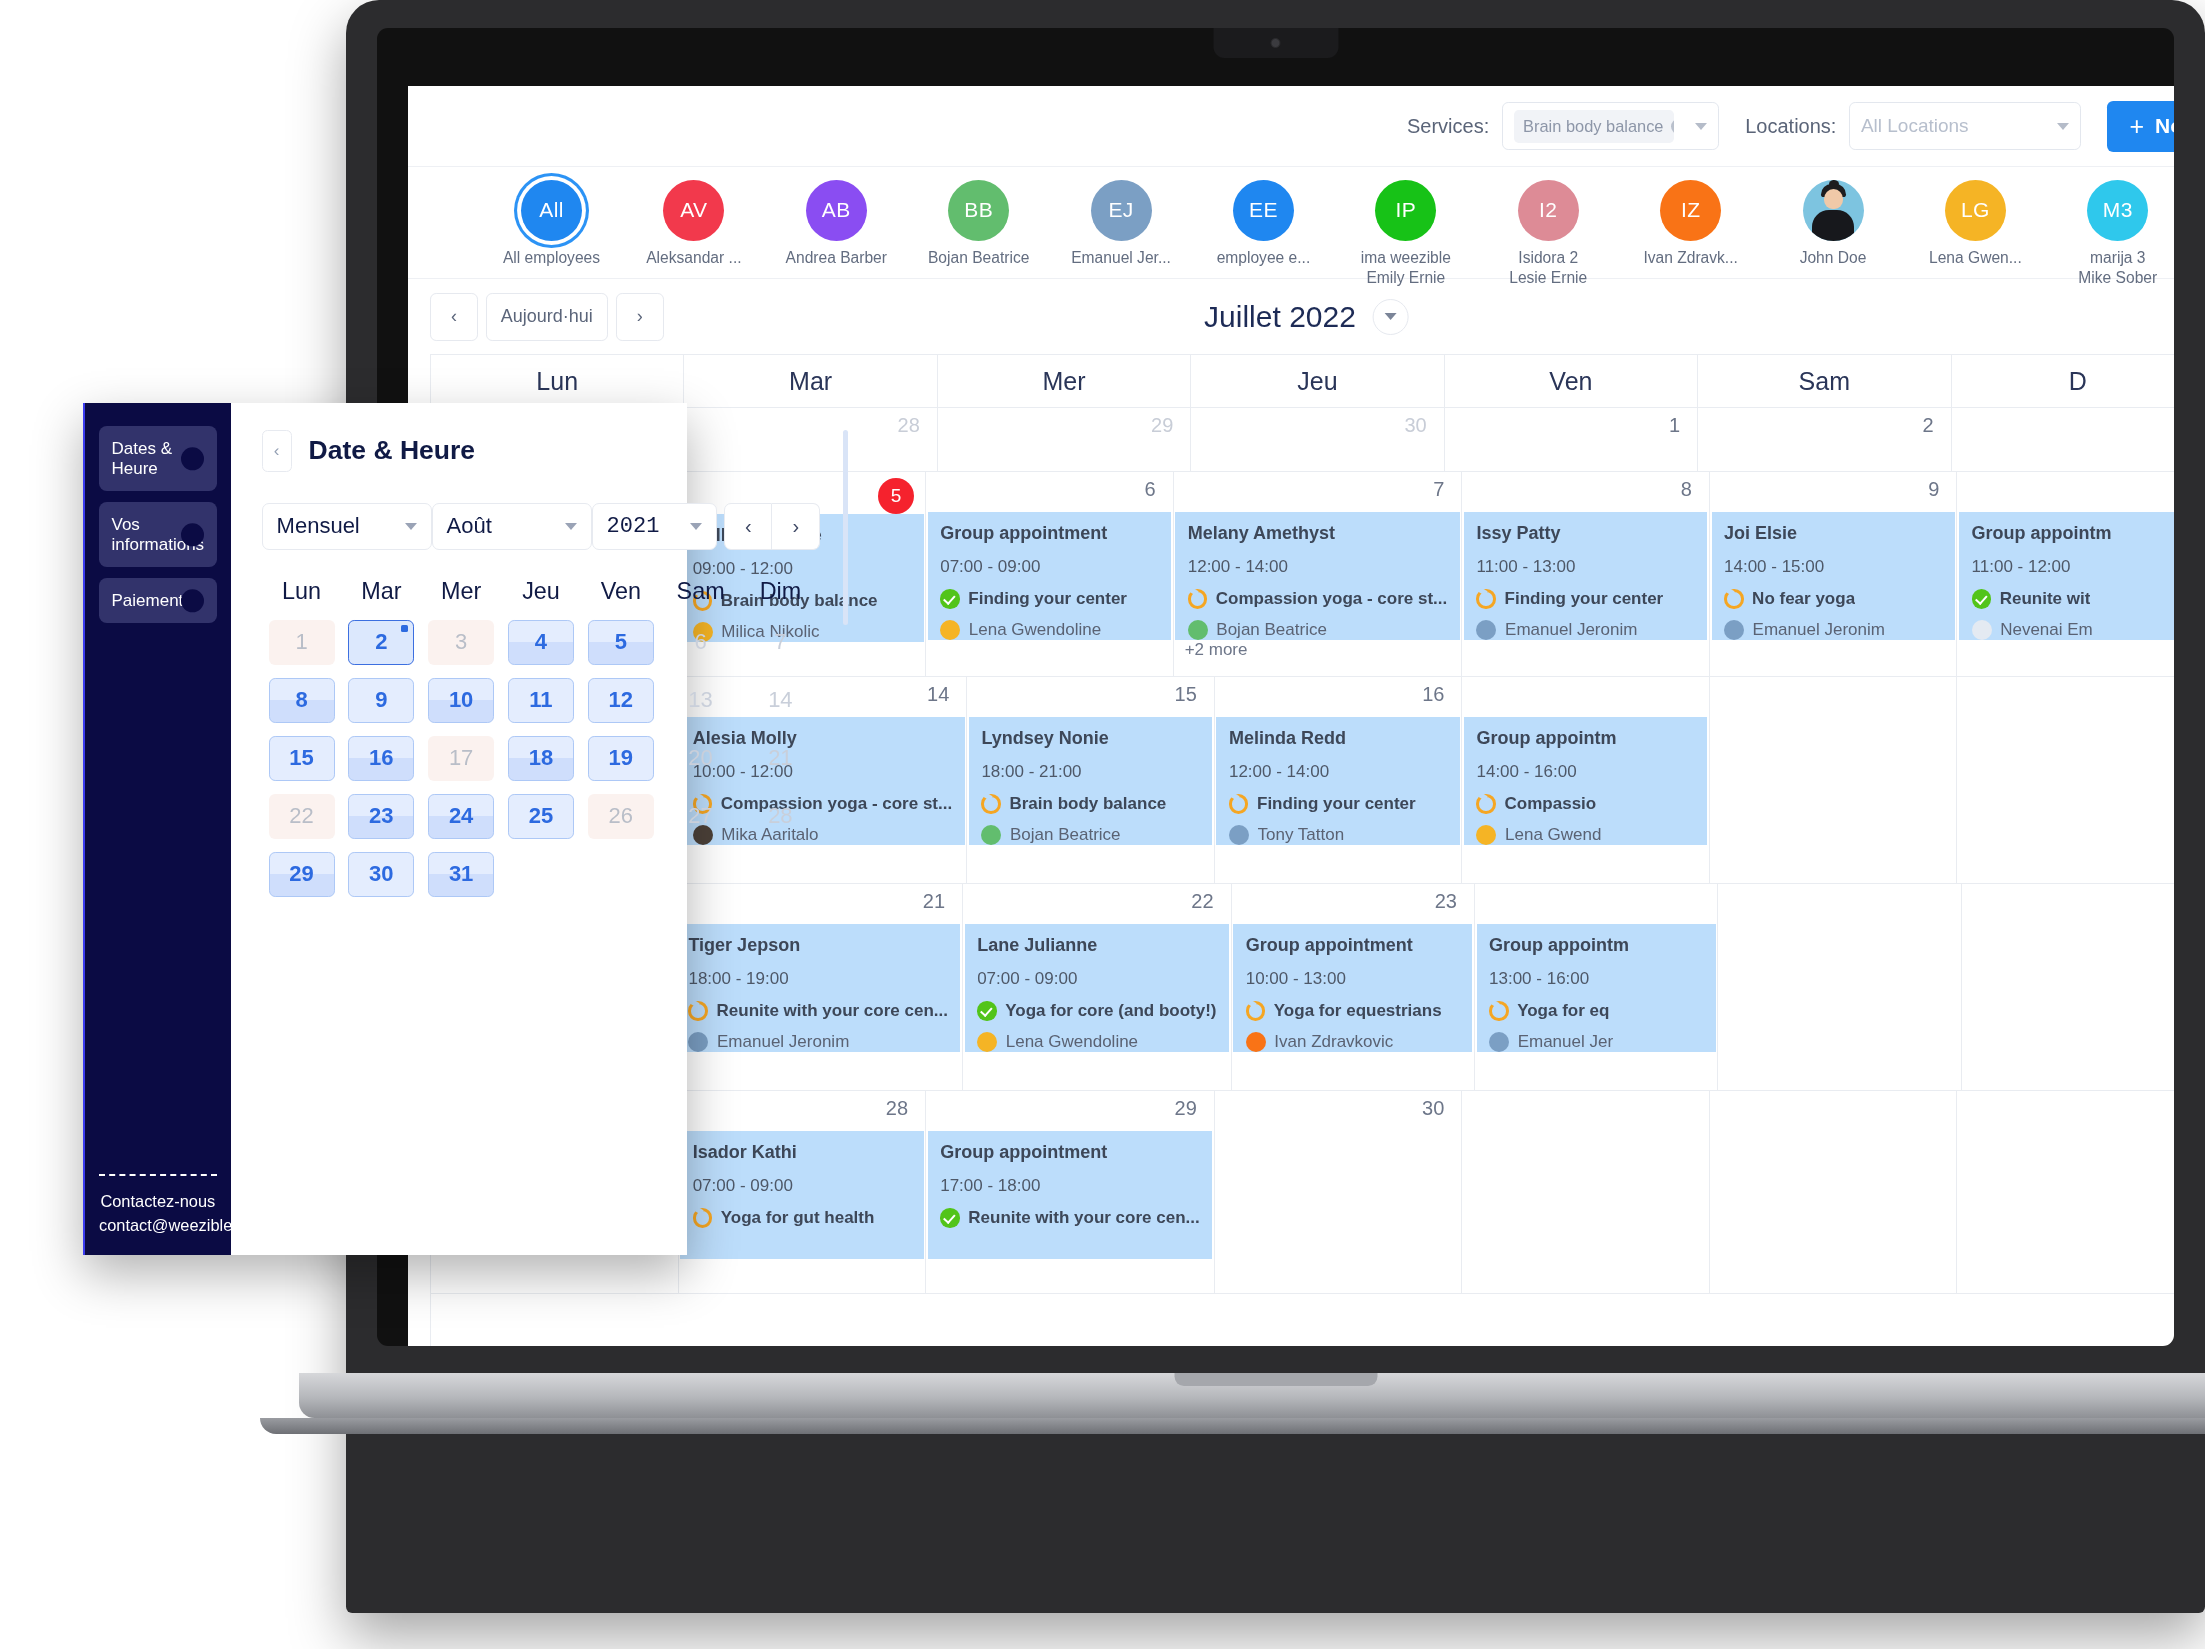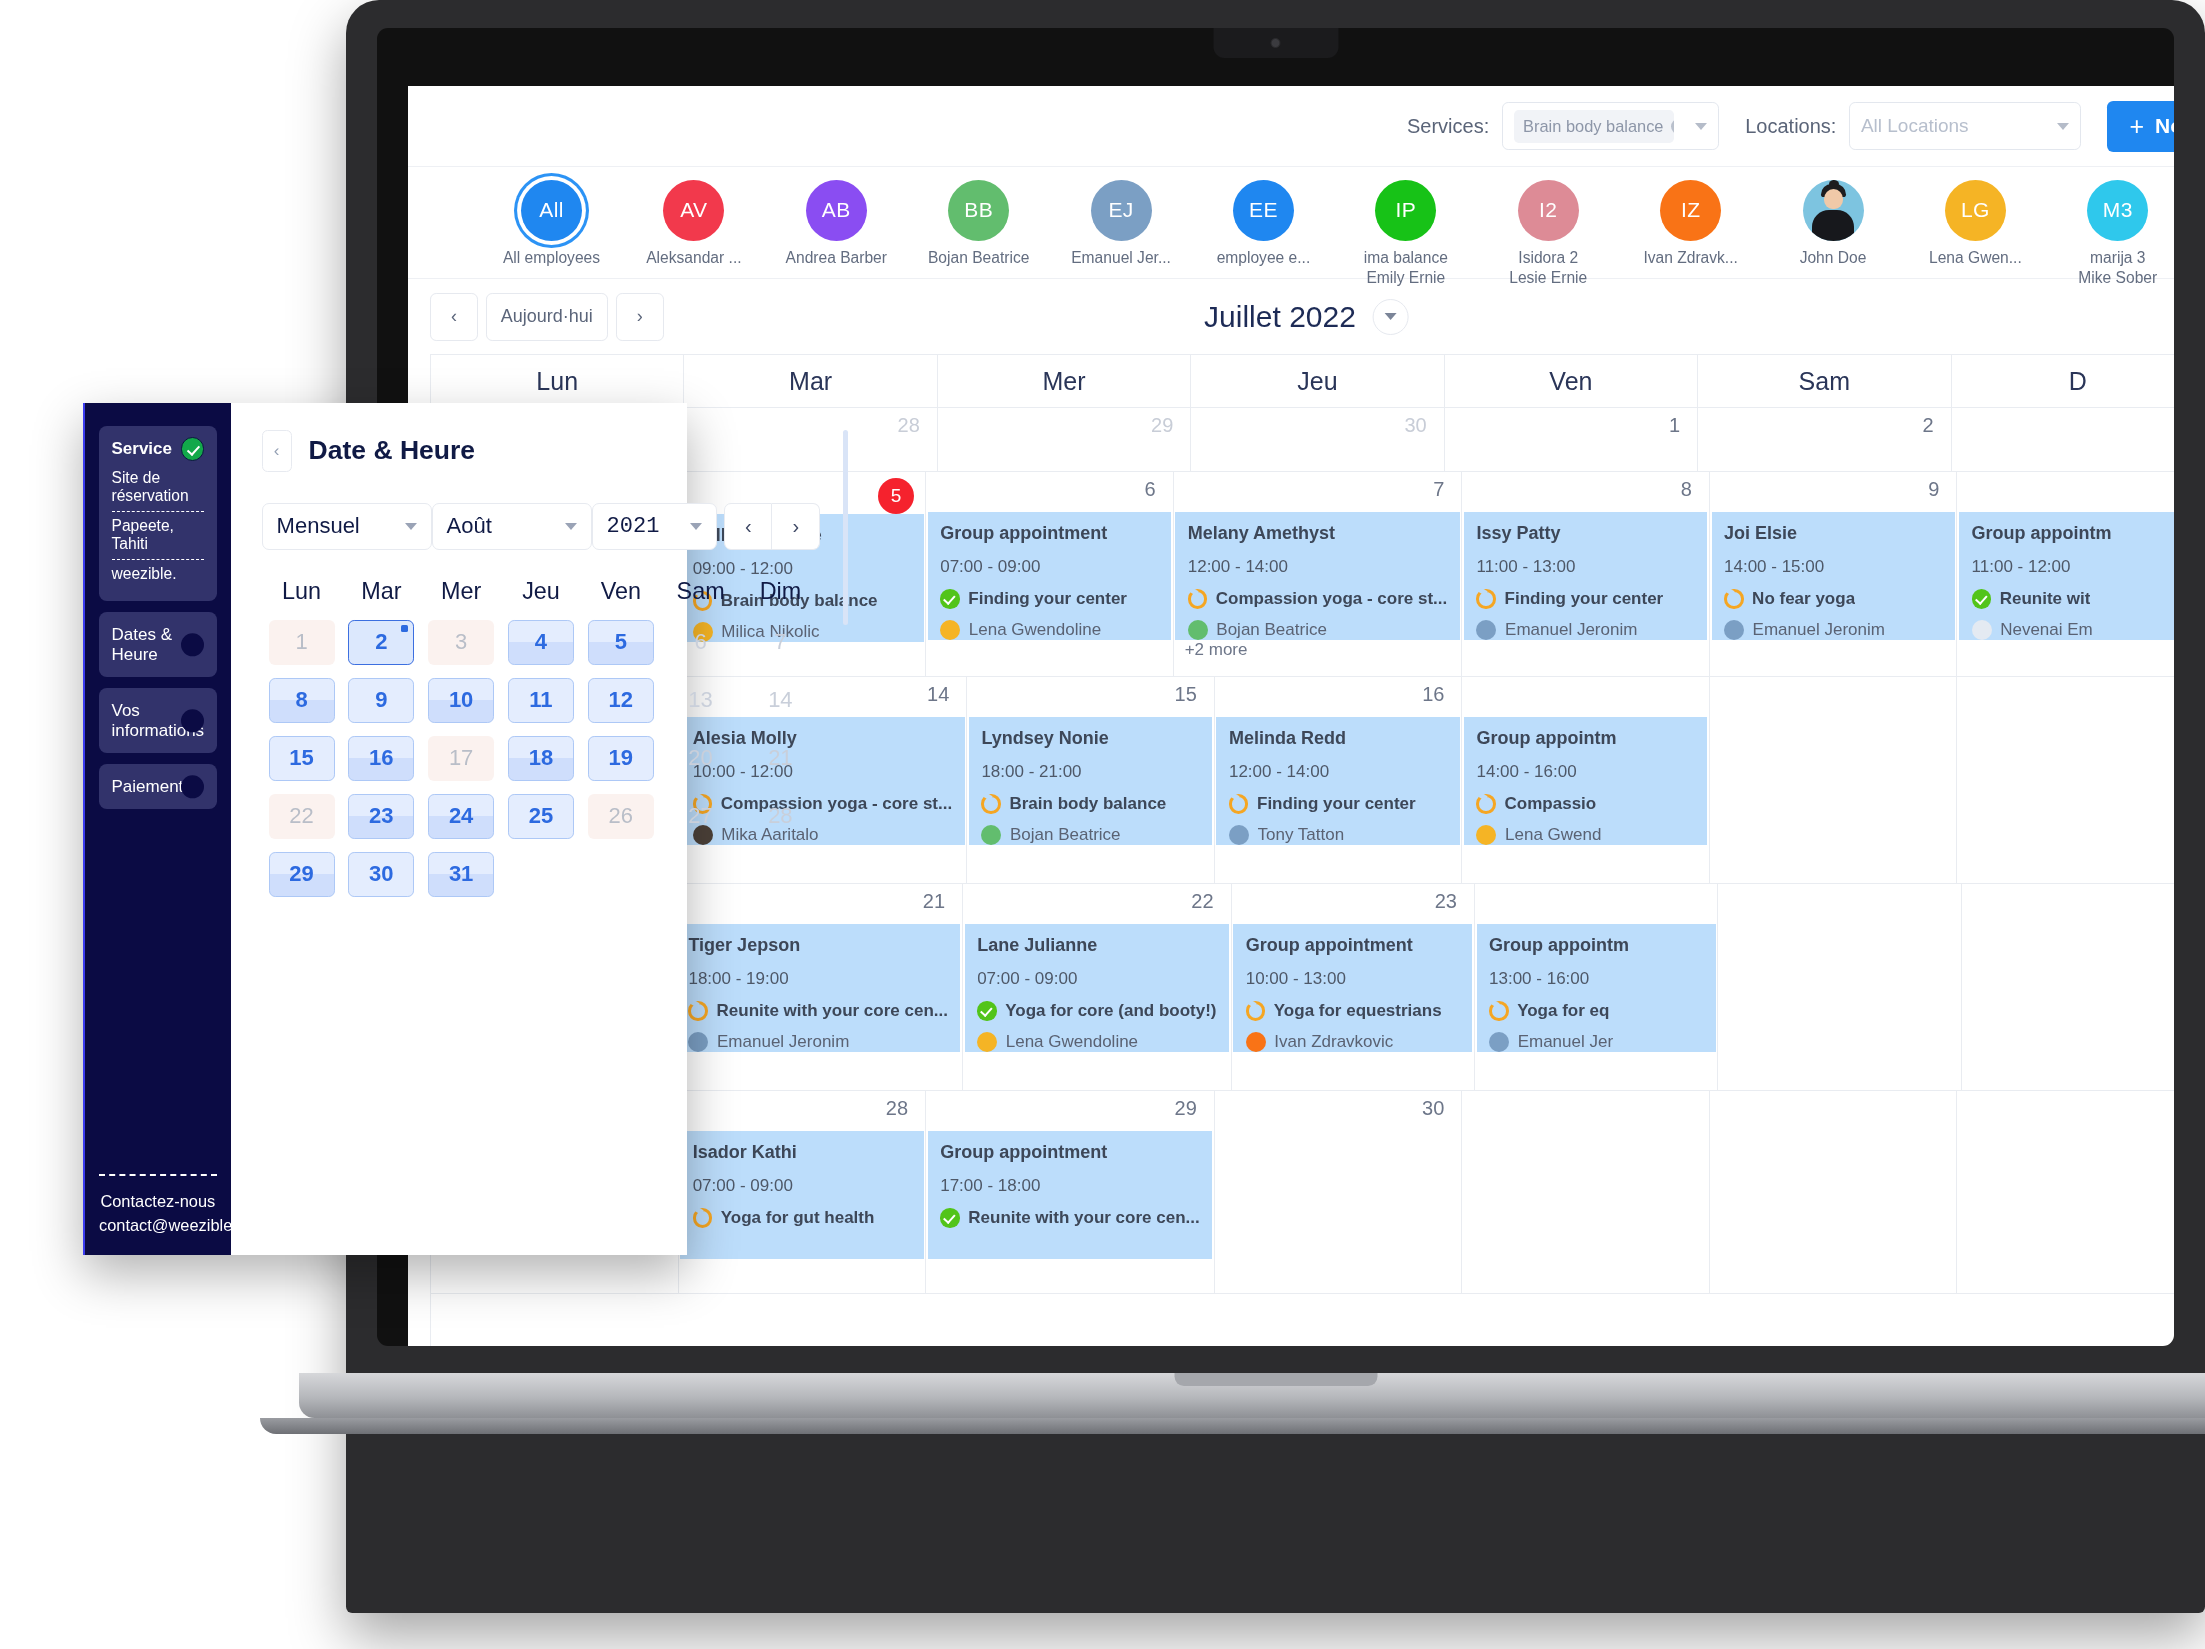--- a/index.html
+++ b/index.html
@@ -405,21 +405,21 @@
             <div class="emp">
               <div class="ava" style="background:#7b9fc4">EJ</div>
               <div class="nm">Emanuel Jer...</div>
             </div>
             <div class="emp">
               <div class="ava" style="background:#1f87f0">EE</div>
               <div class="nm">employee e...</div>
             </div>
             <div class="emp">
               <div class="ava" style="background:#17c217">IP</div>
-              <div class="nm">ima balance</div>
+              <div class="nm">ima weezible</div>
               <div class="nm2">Emily Ernie</div>
             </div>
             <div class="emp">
               <div class="ava" style="background:#dd8b96">I2</div>
               <div class="nm">Isidora 2</div>
               <div class="nm2">Lesie Ernie</div>
             </div>
             <div class="emp">
               <div class="ava" style="background:#f97316">IZ</div>
               <div class="nm">Ivan Zdravk...</div>
@@ -774,27 +774,20 @@
     </div>
   </div>
   <div class="laptop-base"></div>
   <div class="laptop-notchbar"></div>
   <div class="laptop-foot"></div>
 </div>
 
 <div id="widget">
   <div class="wg-side">
 
-    <div class="wg-step">
-      <div class="hd">Service</div>
-      <div class="wg-check"></div>
-      <div class="line">Site de réservation</div>
-      <div class="line">Papeete, Tahiti</div>
-      <div class="line last">weezible.</div>
-    </div>
 
     <div class="wg-step row-step">
       <div class="plain">Dates &amp; Heure</div>
       <div class="wg-dot"></div>
     </div>
 
     <div class="wg-step row-step">
       <div class="plain">Vos informations</div>
       <div class="wg-dot"></div>
     </div>

